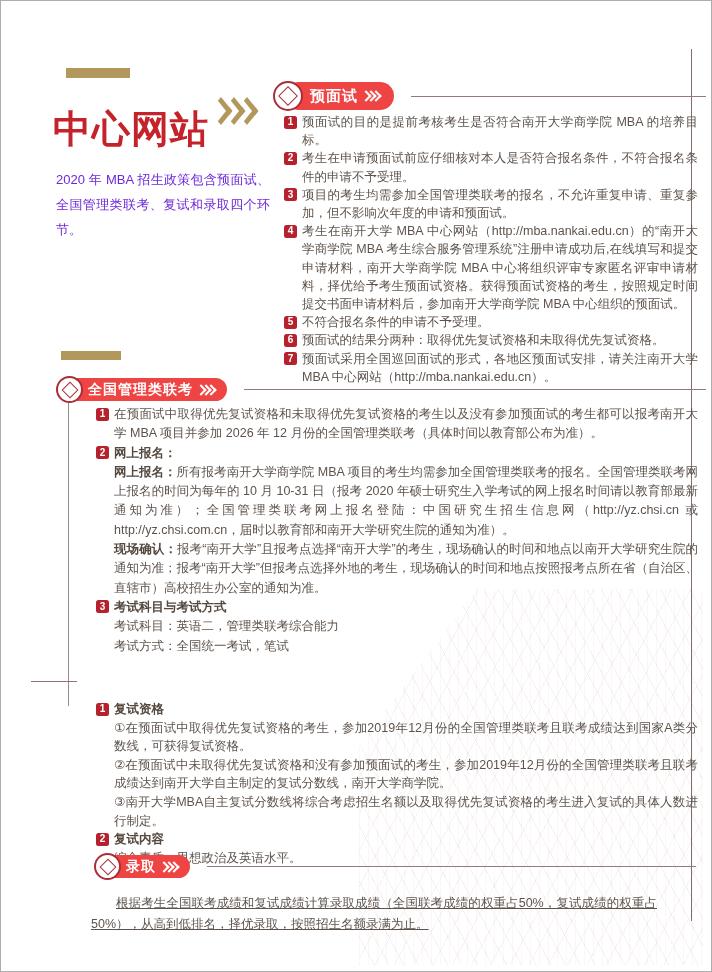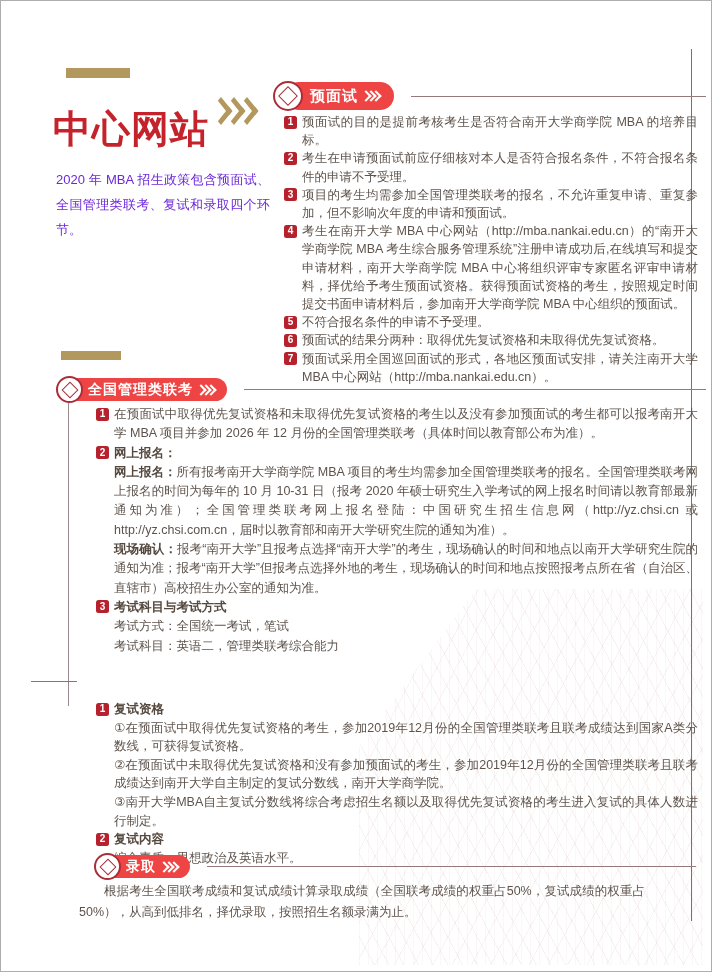--- a/index.html
+++ b/index.html
@@ -50,21 +50,21 @@
 
   
   .list{position:absolute;text-align:justify;}
   .l-pre{left:283px;top:112px;width:414px;font-size:12.5px;line-height:18.2px;}
   .l-lk {left:95px;top:404px;width:602px;font-size:12.5px;line-height:19.3px;}
   .l-rt {left:95px;top:699px;width:602px;font-size:12.5px;line-height:18.6px;}
   .li{position:relative;padding-left:18px;margin:0;}
   .li .num{position:absolute;left:0;top:2.5px;width:13px;height:13px;background:#b5222d;color:#fff;
            font-size:10px;font-weight:bold;border-radius:2.5px;display:flex;align-items:center;justify-content:center;}
   .li b{color:#54483f;}
-  .admission-text{position:absolute;left:78px;top:880px;width:566px;font-size:12.5px;line-height:21px;text-indent:2em;text-align:justify;margin:0;}
+  .admission-text{position:absolute;left:78px;top:880px;width:566px;font-size:12.5px;line-height:21px;text-indent:2em;text-align:justify;margin:12px;text-decoration:underline;}
 </style>
 </head>
 <body>
 
 <div class="page">
 
   <div class="bg-art"></div>
   <div class="vline-right"></div>
   <div class="vline-left"></div>
   <div class="stub-line"></div>
@@ -114,22 +114,22 @@
     </span>
     <span class="rule"></span>
   </div>
 
   <div class="list l-lk">
     <p class="li"><span class="num">1</span><span>在预面试中取得优先复试资格和未取得优先复试资格的考生以及没有参加预面试的考生都可以报考南开大学 MBA 项目并参加 2026 年 12 月份的全国管理类联考（具体时间以教育部公布为准）。</span></p>
     <p class="li"><span class="num">2</span><b>网上报名：</b></p>
     <p class="li"><b>网上报名：</b><span>所有报考南开大学商学院 MBA 项目的考生均需参加全国管理类联考的报名。全国管理类联考网上报名的时间为每年的 10 月 10-31 日（报考 2020 年硕士研究生入学考试的网上报名时间请以教育部最新通知为准）；全国管理类联考网上报名登陆：中国研究生招生信息网（http://yz.chsi.cn 或 http://yz.chsi.com.cn，届时以教育部和南开大学研究生院的通知为准）。</span></p>
     <p class="li"><b>现场确认：</b><span>报考“南开大学”且报考点选择“南开大学”的考生，现场确认的时间和地点以南开大学研究生院的通知为准；报考“南开大学”但报考点选择外地的考生，现场确认的时间和地点按照报考点所在省（自治区、直辖市）高校招生办公室的通知为准。</span></p>
     <p class="li"><span class="num">3</span><b>考试科目与考试方式</b></p>
+    <p class="li">考试科目：英语二，管理类联考综合能力</p>
     <p class="li">考试方式：全国统一考试，笔试</p>
-    <p class="li">考试科目：英语二，管理类联考综合能力</p>
   </div>
 
 
   <div class="list l-rt">
     <p class="li"><span class="num">1</span><b>复试资格</b></p>
     <p class="li">①在预面试中取得优先复试资格的考生，参加2019年12月份的全国管理类联考且联考成绩达到国家A类分数线，可获得复试资格。</p>
     <p class="li">②在预面试中未取得优先复试资格和没有参加预面试的考生，参加2019年12月份的全国管理类联考且联考成绩达到南开大学自主制定的复试分数线，南开大学商学院。</p>
     <p class="li">③南开大学MBA自主复试分数线将综合考虑招生名额以及取得优先复试资格的考生进入复试的具体人数进行制定。</p>
     <p class="li"><span class="num">2</span><b>复试内容</b></p>
     <p class="li">综合素质、思想政治及英语水平。</p>

